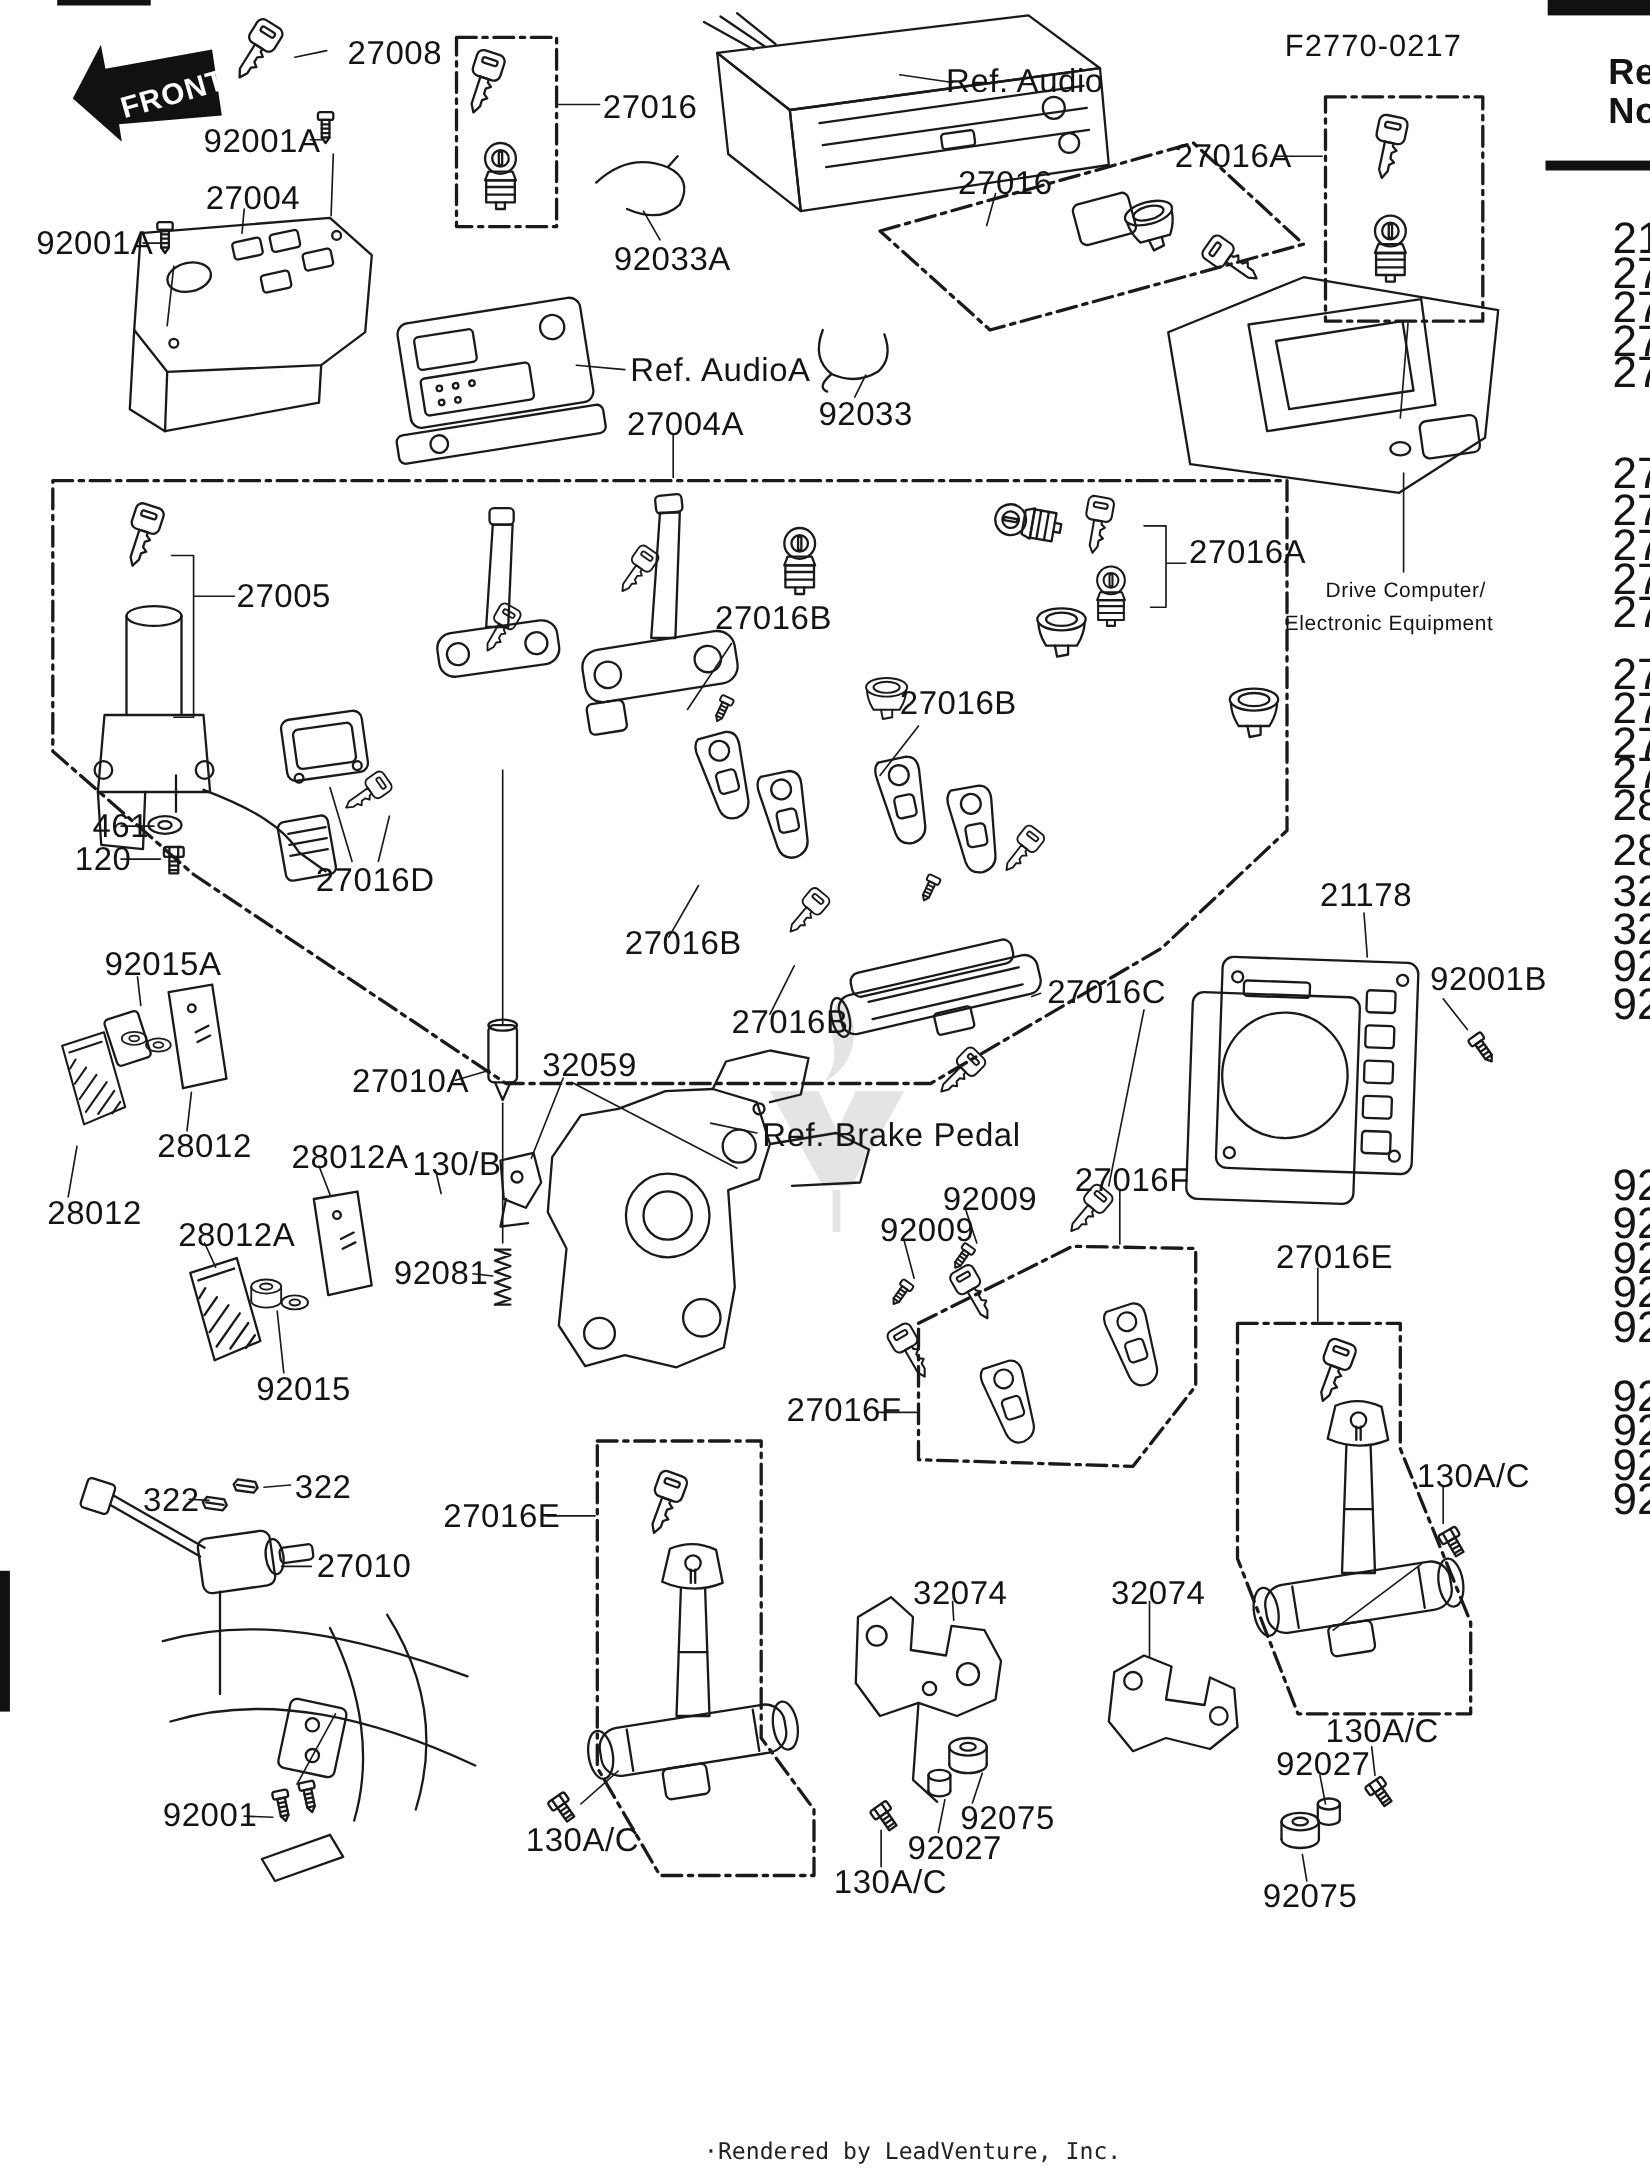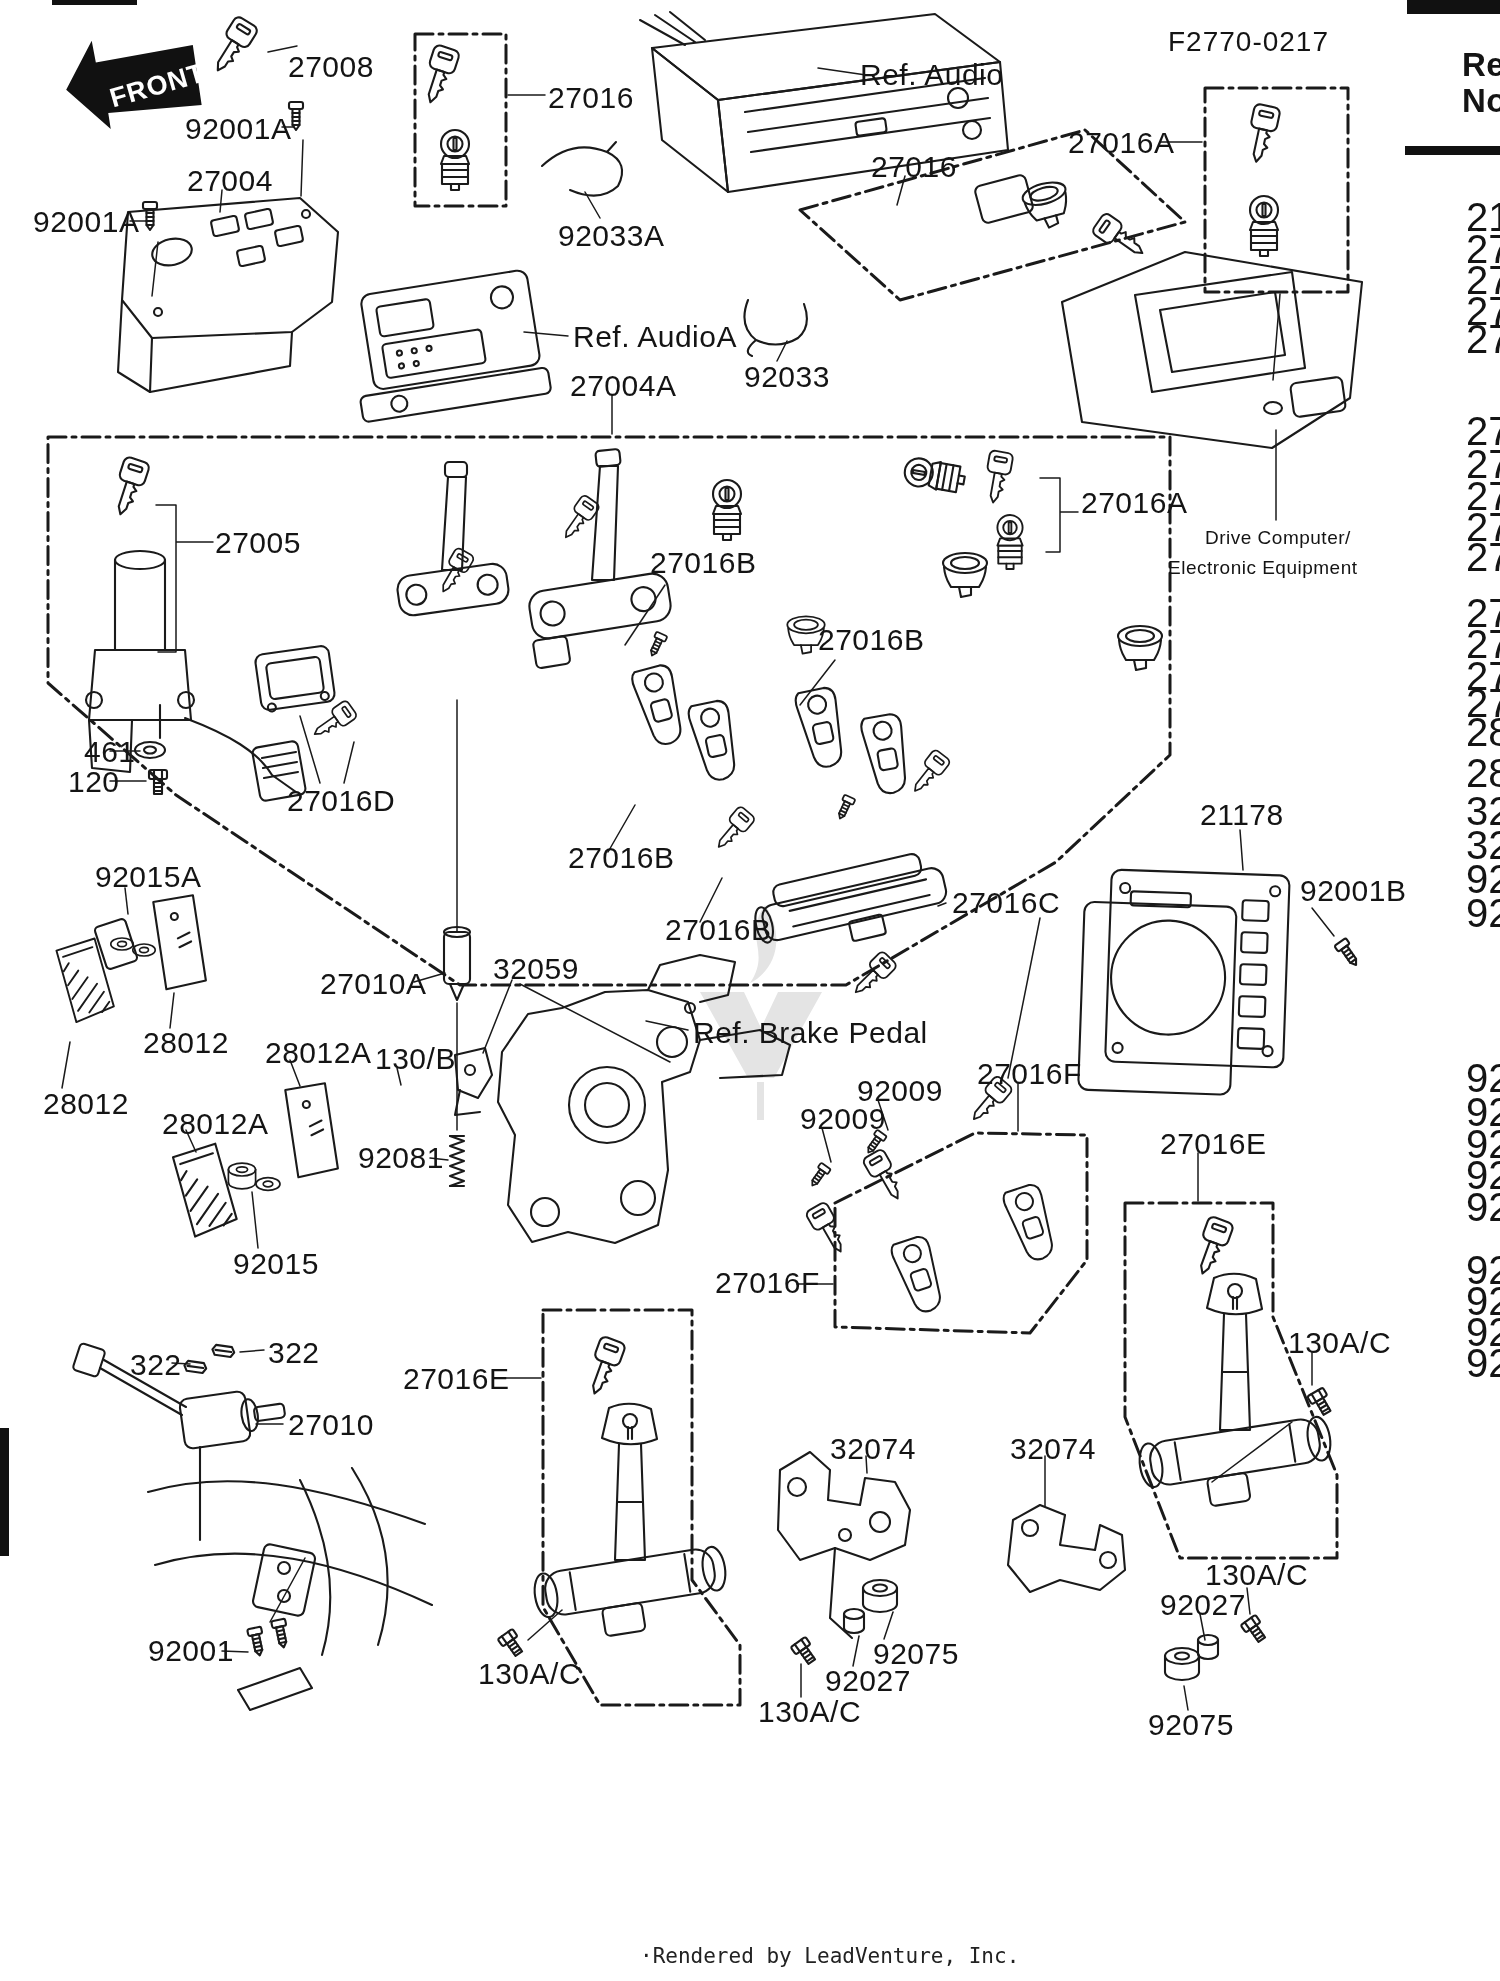--- a/index.html
+++ b/index.html
@@ -467,21 +467,21 @@
           <circle cx="284" cy="1596" r="6"></circle>
       </g>
       <g>
         <use href="#sym-screw" transform="translate(254,1628) rotate(-12)"></use>
         <use href="#sym-screw" transform="translate(278,1620) rotate(-12)"></use>
         <path d="M238,1690 L300,1668 L312,1688 L250,1710 Z"></path>
       </g>
     </g>
   </svg>
 
-  <div class="pn" style="left:288px;top:34px;margin-top:18px;">27008</div>
+  <div class="pn" style="left:316px;top:34px;">27008</div>
   <div class="pn" style="left:185px;top:114px;">92001A</div>
   <div class="pn" style="left:187px;top:166px;">27004</div>
   <div class="pn" style="left:33px;top:207px;">92001A</div>
   <div class="pn" style="left:548px;top:83px;">27016</div>
   <div class="pn" style="left:558px;top:221px;">92033A</div>
   <div class="pn" style="left:871px;top:152px;">27016</div>
   <div class="pn" style="left:1068px;top:128px;">27016A</div>
   <div class="pn fig" style="left:1168px;top:28px;">F2770-0217</div>
   <div class="pn ref" style="left:860px;top:60px;">Ref. Audio</div>
   <div class="pn ref" style="left:573px;top:322px;">Ref. AudioA</div>

